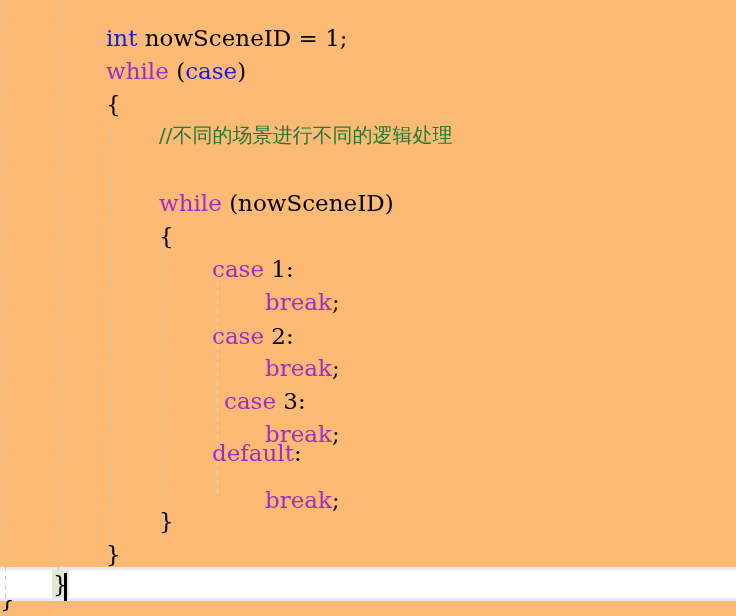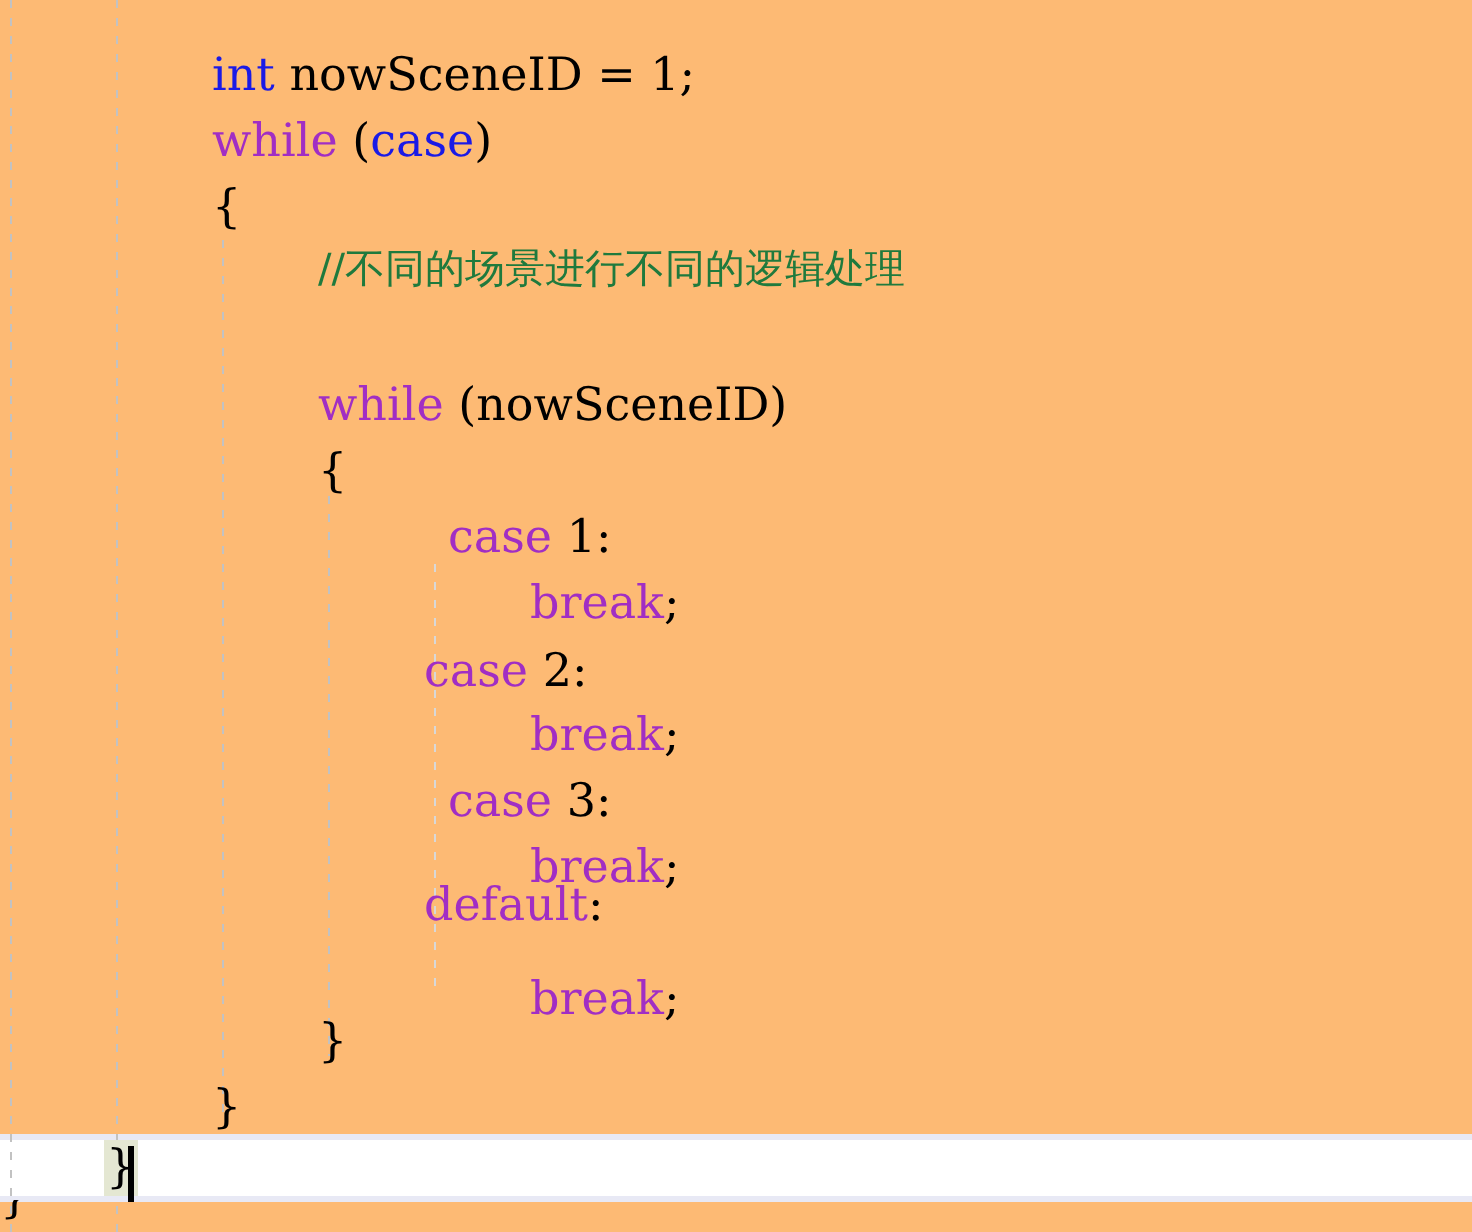--- a/index.html
+++ b/index.html
@@ -123,21 +123,21 @@
       <div class="guide faint" style="left: 217px; top: 282px; height: 215px;"></div>
     </div>
 
   <div id="code-layer">
       <div class="code-line" style="top: 22px; left: 106px;"><span class="tok-type">int</span><span class="tok-plain"> nowSceneID = 1;</span></div>
       <div class="code-line" style="top: 55px; left: 106px;"><span class="tok-kw">while</span><span class="tok-plain"> (</span><span class="tok-lit">case</span><span class="tok-plain">)</span></div>
       <div class="code-line" style="top: 88px; left: 106px;"><span class="tok-brace">{</span></div>
       <div class="code-line" style="top: 118px; left: 159px;"><span class="tok-comment cjk">//不同的场景进行不同的逻辑处理</span></div>
       <div class="code-line" style="top: 187px; left: 159px;"><span class="tok-kw">while</span><span class="tok-plain"> (nowSceneID)</span></div>
       <div class="code-line" style="top: 220px; left: 159px;"><span class="tok-brace">{</span></div>
-      <div class="code-line" style="top: 253px; left: 224px; text-align: right;"><span class="tok-kw">case</span><span class="tok-plain"> 1:</span></div>
+      <div class="code-line" style="top: 253px; left: 212px; text-align: right;"><span class="tok-kw">case</span><span class="tok-plain"> 1:</span></div>
       <div class="code-line" style="top: 286px; left: 265px;"><span class="tok-kw">break</span><span class="tok-plain">;</span></div>
       <div class="code-line" style="top: 320px; left: 212px;"><span class="tok-kw">case</span><span class="tok-plain"> 2:</span></div>
       <div class="code-line" style="top: 352px; left: 265px;"><span class="tok-kw">break</span><span class="tok-plain">;</span></div>
       <div class="code-line" style="top: 385px; left: 224px;"><span class="tok-kw">case</span><span class="tok-plain"> 3:</span></div>
       <div class="code-line" style="top: 418px; left: 265px;"><span class="tok-kw">break</span><span class="tok-plain">;</span></div>
       <div class="code-line" style="top: 437px; left: 212px;"><span class="tok-kw">default</span><span class="tok-plain">:</span></div>
       <div class="code-line" style="top: 484px; left: 265px;"><span class="tok-kw">break</span><span class="tok-plain">;</span></div>
       <div class="code-line" style="top: 505px; left: 159px;"><span class="tok-brace">}</span></div>
       <div class="code-line" style="top: 538px; left: 106px;"><span class="tok-brace">}</span></div>
       <div class="code-line" style="top: 568px; left: 53px;"><span class="tok-brace brace-match">}</span></div>

